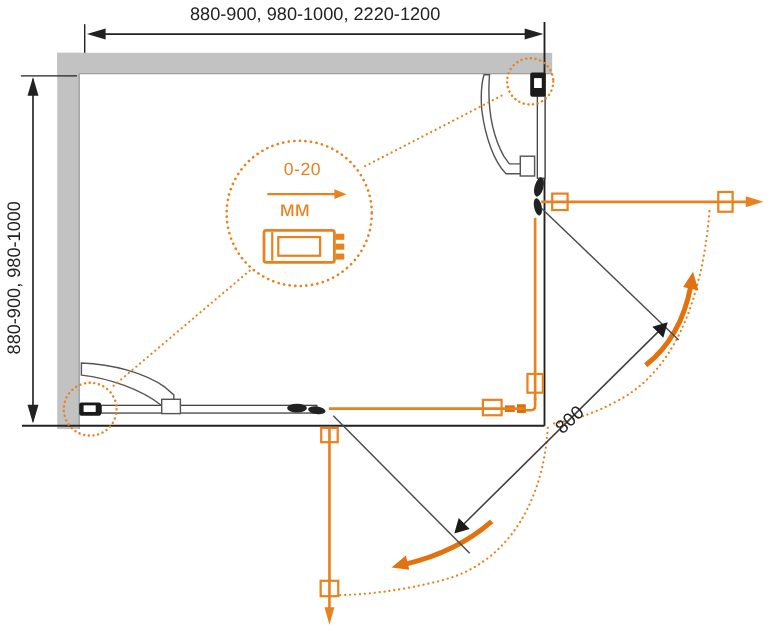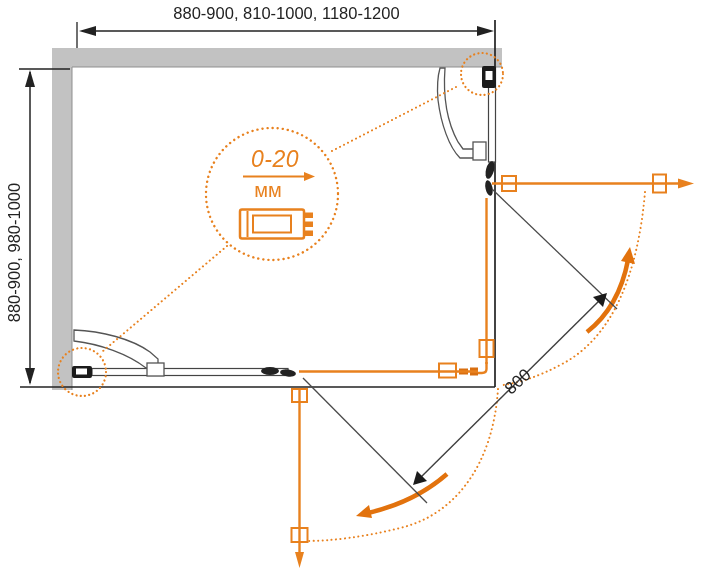--- a/index.html
+++ b/index.html
@@ -6,21 +6,21 @@
   #stage{
     position:relative;width:701px;height:574px;overflow:hidden;
     background:#ffffff;font-family:"Liberation Sans",sans-serif;
   }
   #stage svg{position:absolute;left:0;top:0;}
   .lbl{position:absolute;color:#222;font-size:16.5px;white-space:nowrap;}
   .lbl-top{left:80px;top:4px;width:413px;text-align:center;}
   .lbl-left{left:-146px;top:243px;width:320px;text-align:center;transform:rotate(-90deg);}
   .lbl-800{left:501px;top:384px;transform:rotate(-42deg);transform-origin:left top;font-size:17px;}
   .lbl-adj{position:absolute;color:#e8811e;white-space:nowrap;text-align:center;}
-  .lbl-020{left:238px;top:146px;width:74px;font-size:23px;letter-spacing:.5px;font-style:italic;}
+  .lbl-020{left:238px;top:146px;width:74px;font-size:16px;letter-spacing:.5px;}
   .lbl-mm{left:238px;top:179px;width:60px;font-size:20px;}
 </style>
 </head>
 <body>
 
 <div id="stage">
 
   <svg width="701" height="574" viewBox="0 0 701 574">
 
     <g>
@@ -129,18 +129,18 @@
         <rect x="240" y="209.5" width="64" height="29" rx="2" stroke-width="2.5"></rect>
         <line x1="247.5" y1="211" x2="247.5" y2="237" stroke-width="2"></line>
         <rect x="253" y="215.5" width="38" height="17" stroke-width="2"></rect>
         <rect x="305" y="212.5" width="8" height="5.5" fill="#e8811e" stroke="none"></rect>
         <rect x="305" y="221.5" width="8" height="5.5" fill="#e8811e" stroke="none"></rect>
         <rect x="305" y="230.5" width="8" height="5.5" fill="#e8811e" stroke="none"></rect>
       </g>
     </g>
   </svg>
 
-  <div class="lbl lbl-top">880-900, 810-1000, 1180-1200</div>
+  <div class="lbl lbl-top">880-900, 980-1000, 2220-1200</div>
   <div class="lbl lbl-left">880-900, 980-1000</div>
   <div class="lbl lbl-800">800</div>
   <div class="lbl-adj lbl-020">0-20</div>
   <div class="lbl-adj lbl-mm">мм</div>
 </div>
 
 </body></html>

